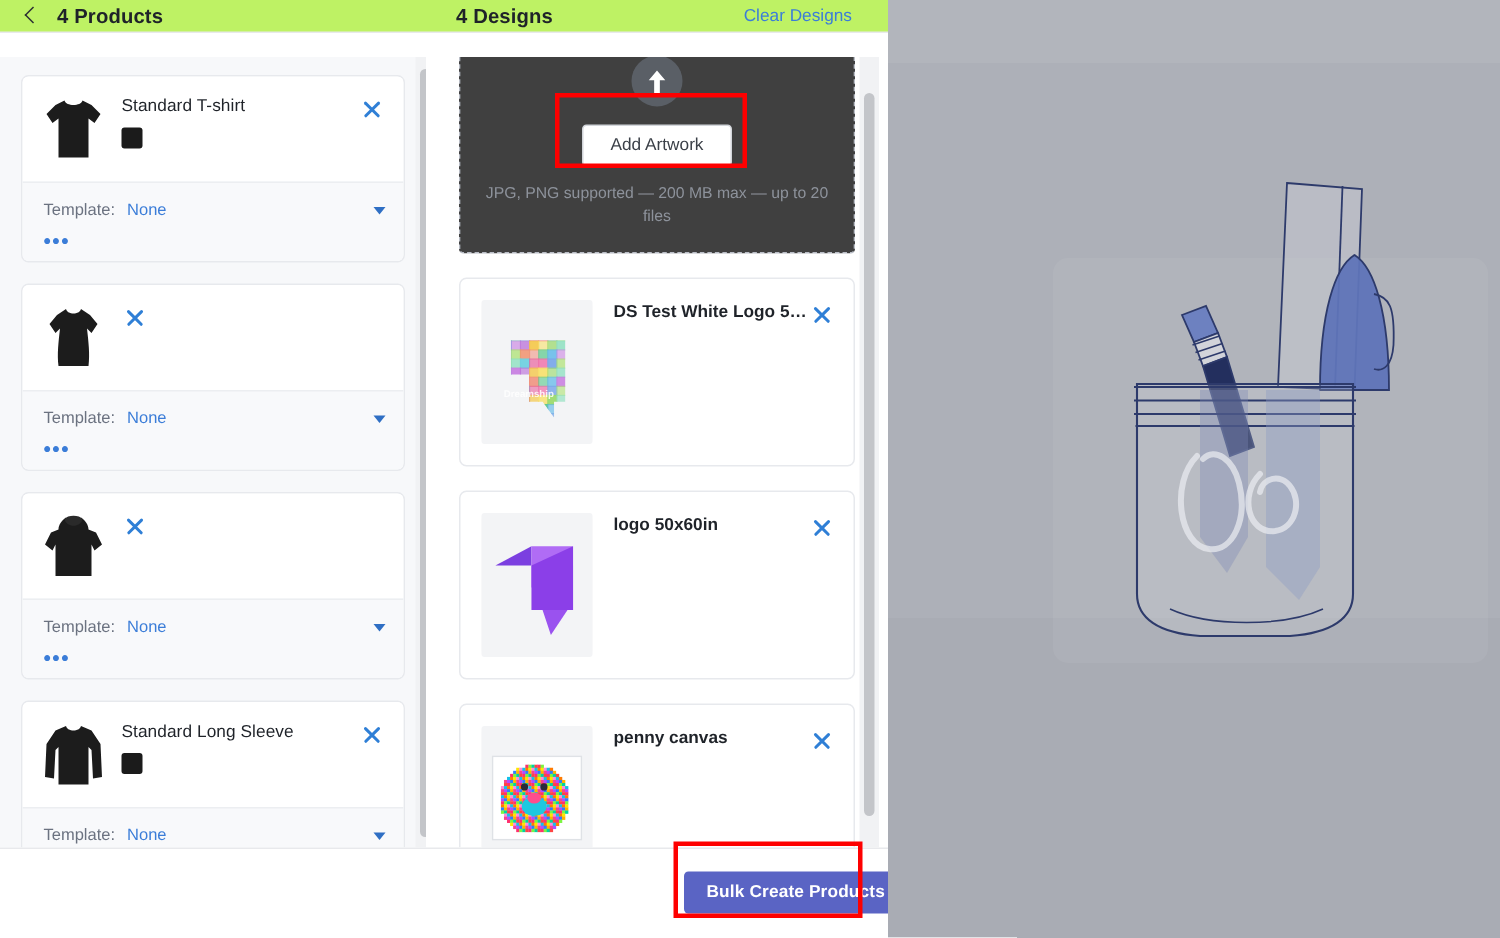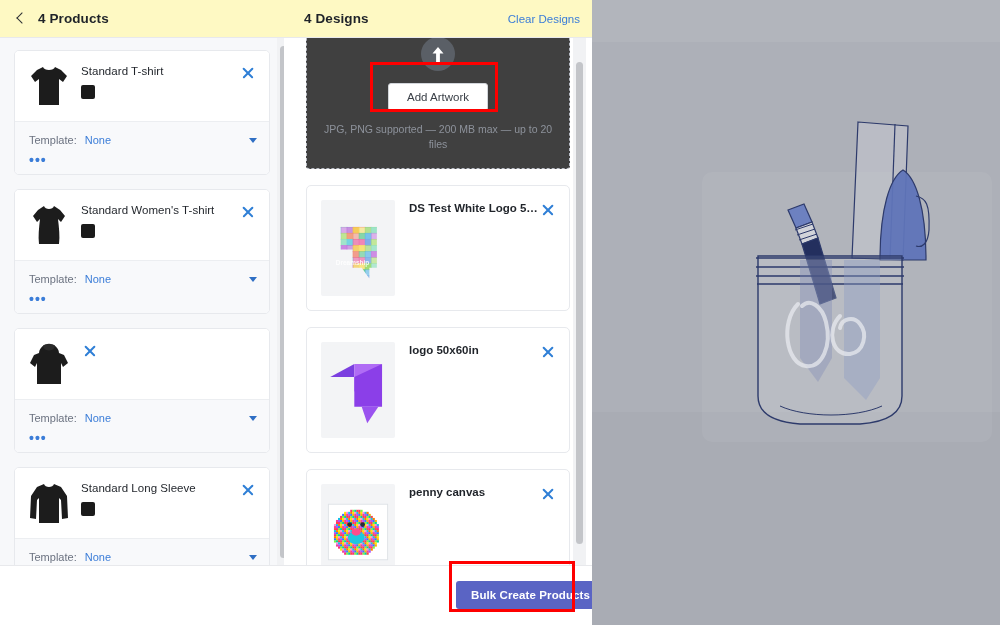--- a/index.html
+++ b/index.html
@@ -6,27 +6,27 @@
   html, body {
     width: 1000px; height: 625px;
     font-family: "Liberation Sans", sans-serif;
     background: #ffffff;
     overflow: hidden;
   }
   #app { position: relative; width: 1000px; height: 625px; background: #fff; }
 
   
   .hdr-bar {
-    position: absolute; top: 0; height: 38px;
-    background: #fef9c3;
+    position: absolute; top: 0; height: 22px;
+    background: #bef264;
     border-bottom: 1px solid #e8e9ec;
     display: flex; align-items: center;
   }
   #hdr-products { left: 0; width: 284px; padding-left: 14px; }
-  #hdr-designs  { left: 284px; width: 308px; padding: 0 12px 0 20px; gap: 42px; }
+  #hdr-designs  { left: 284px; width: 308px; padding: 0 24px 0 20px; gap: 42px; }
 
   .back-chev {
     width: 14px; height: 14px; margin-right: 10px;
     position: relative; cursor: pointer; flex: 0 0 auto;
   }
   .back-chev::before {
     content: ""; position: absolute; left: 4px; top: 2px;
     width: 7px; height: 7px;
     border-left: 1.6px solid #2c2f33; border-bottom: 1.6px solid #2c2f33;
     transform: rotate(45deg);
@@ -234,24 +234,20 @@
             </div>
             <div class="dots">•••</div>
           </div>
         </div>
         <div class="prod-card">
           <div class="prod-top">
             <div class="prod-thumb">
               <svg viewBox="0 0 40 46">
                 <path d="M15 4 L9 8 L4 14 L8 20 L11 17 C10 26 9 34 10 42 L30 42 C31 34 30 26 29 17 L32 20 L36 14 L31 8 L25 4 C24 8 16 8 15 4 Z" fill="#1c1c1c"></path>
               </svg>
-            </div>
-            <div class="prod-meta">
-              <div class="prod-name">Standard Women's T-shirt</div>
-              <span class="swatch" style="background:#1b1b1b"></span>
             </div>
             <div class="x-btn"></div>
           </div>
           <div class="prod-bottom">
             <div class="tpl-row">
               <span class="tpl-label">Template:</span>
               <span class="tpl-value">None</span>
               <span class="caret"></span>
             </div>
             <div class="dots">•••</div>

